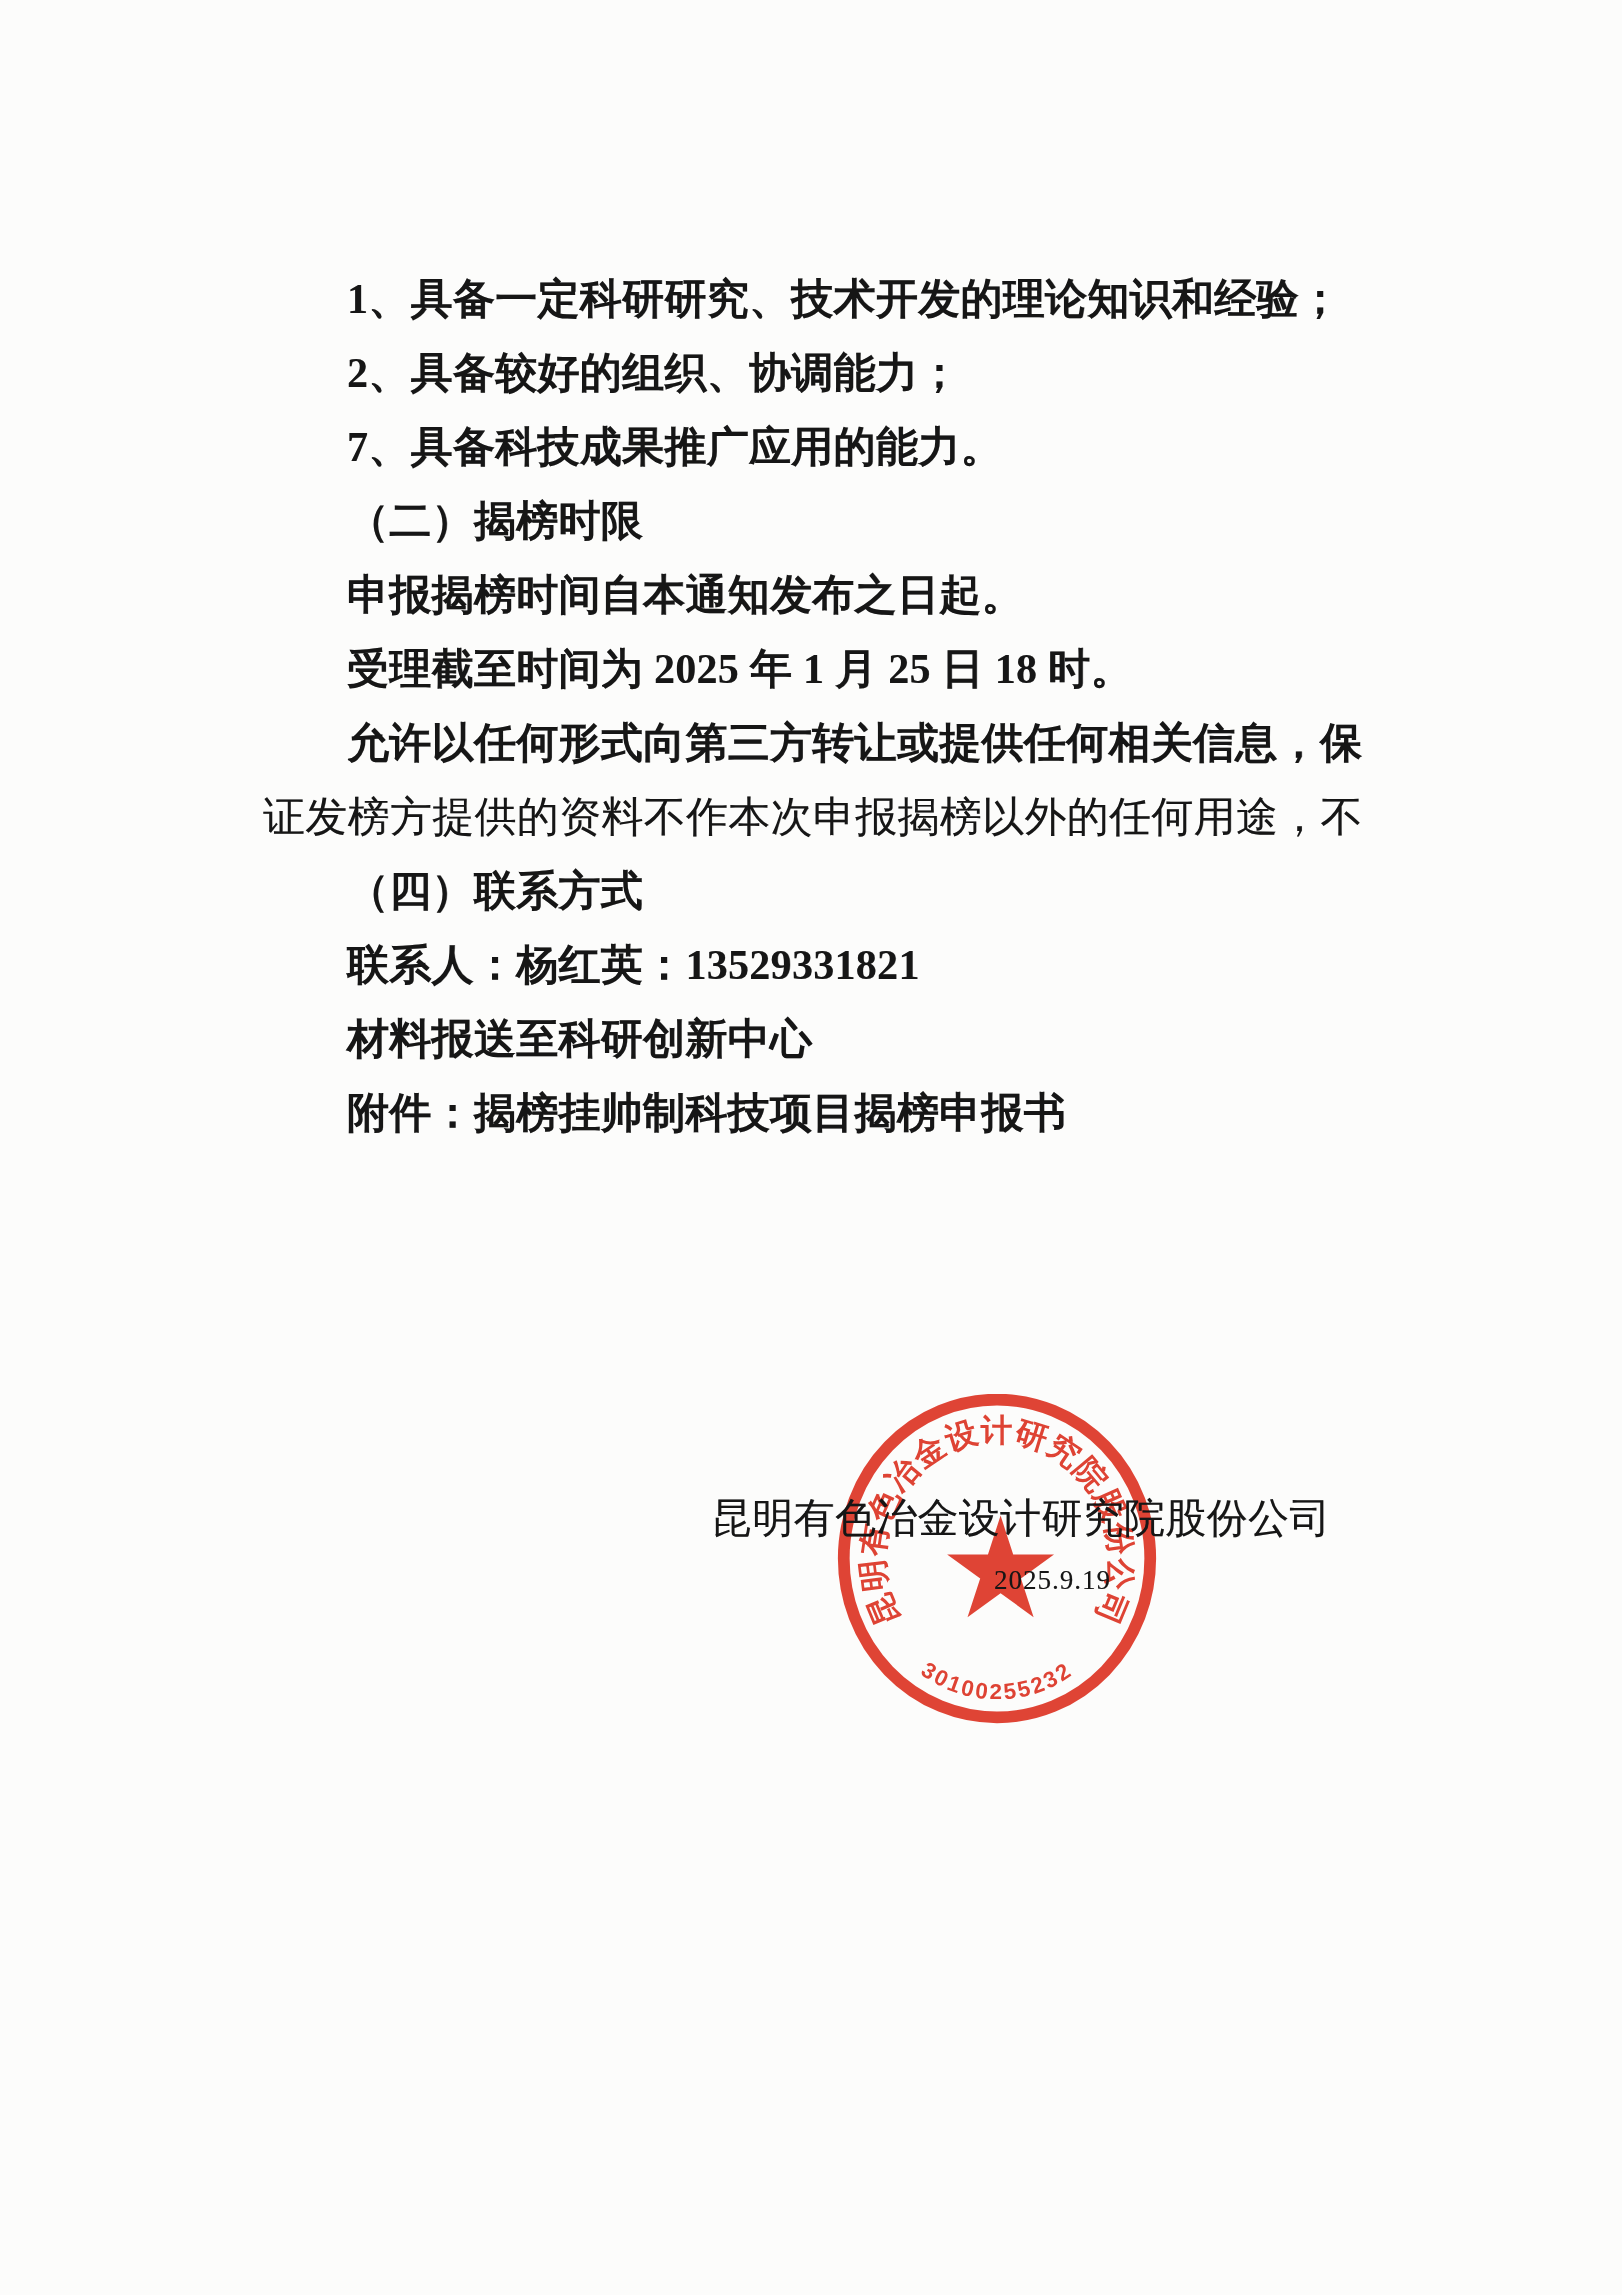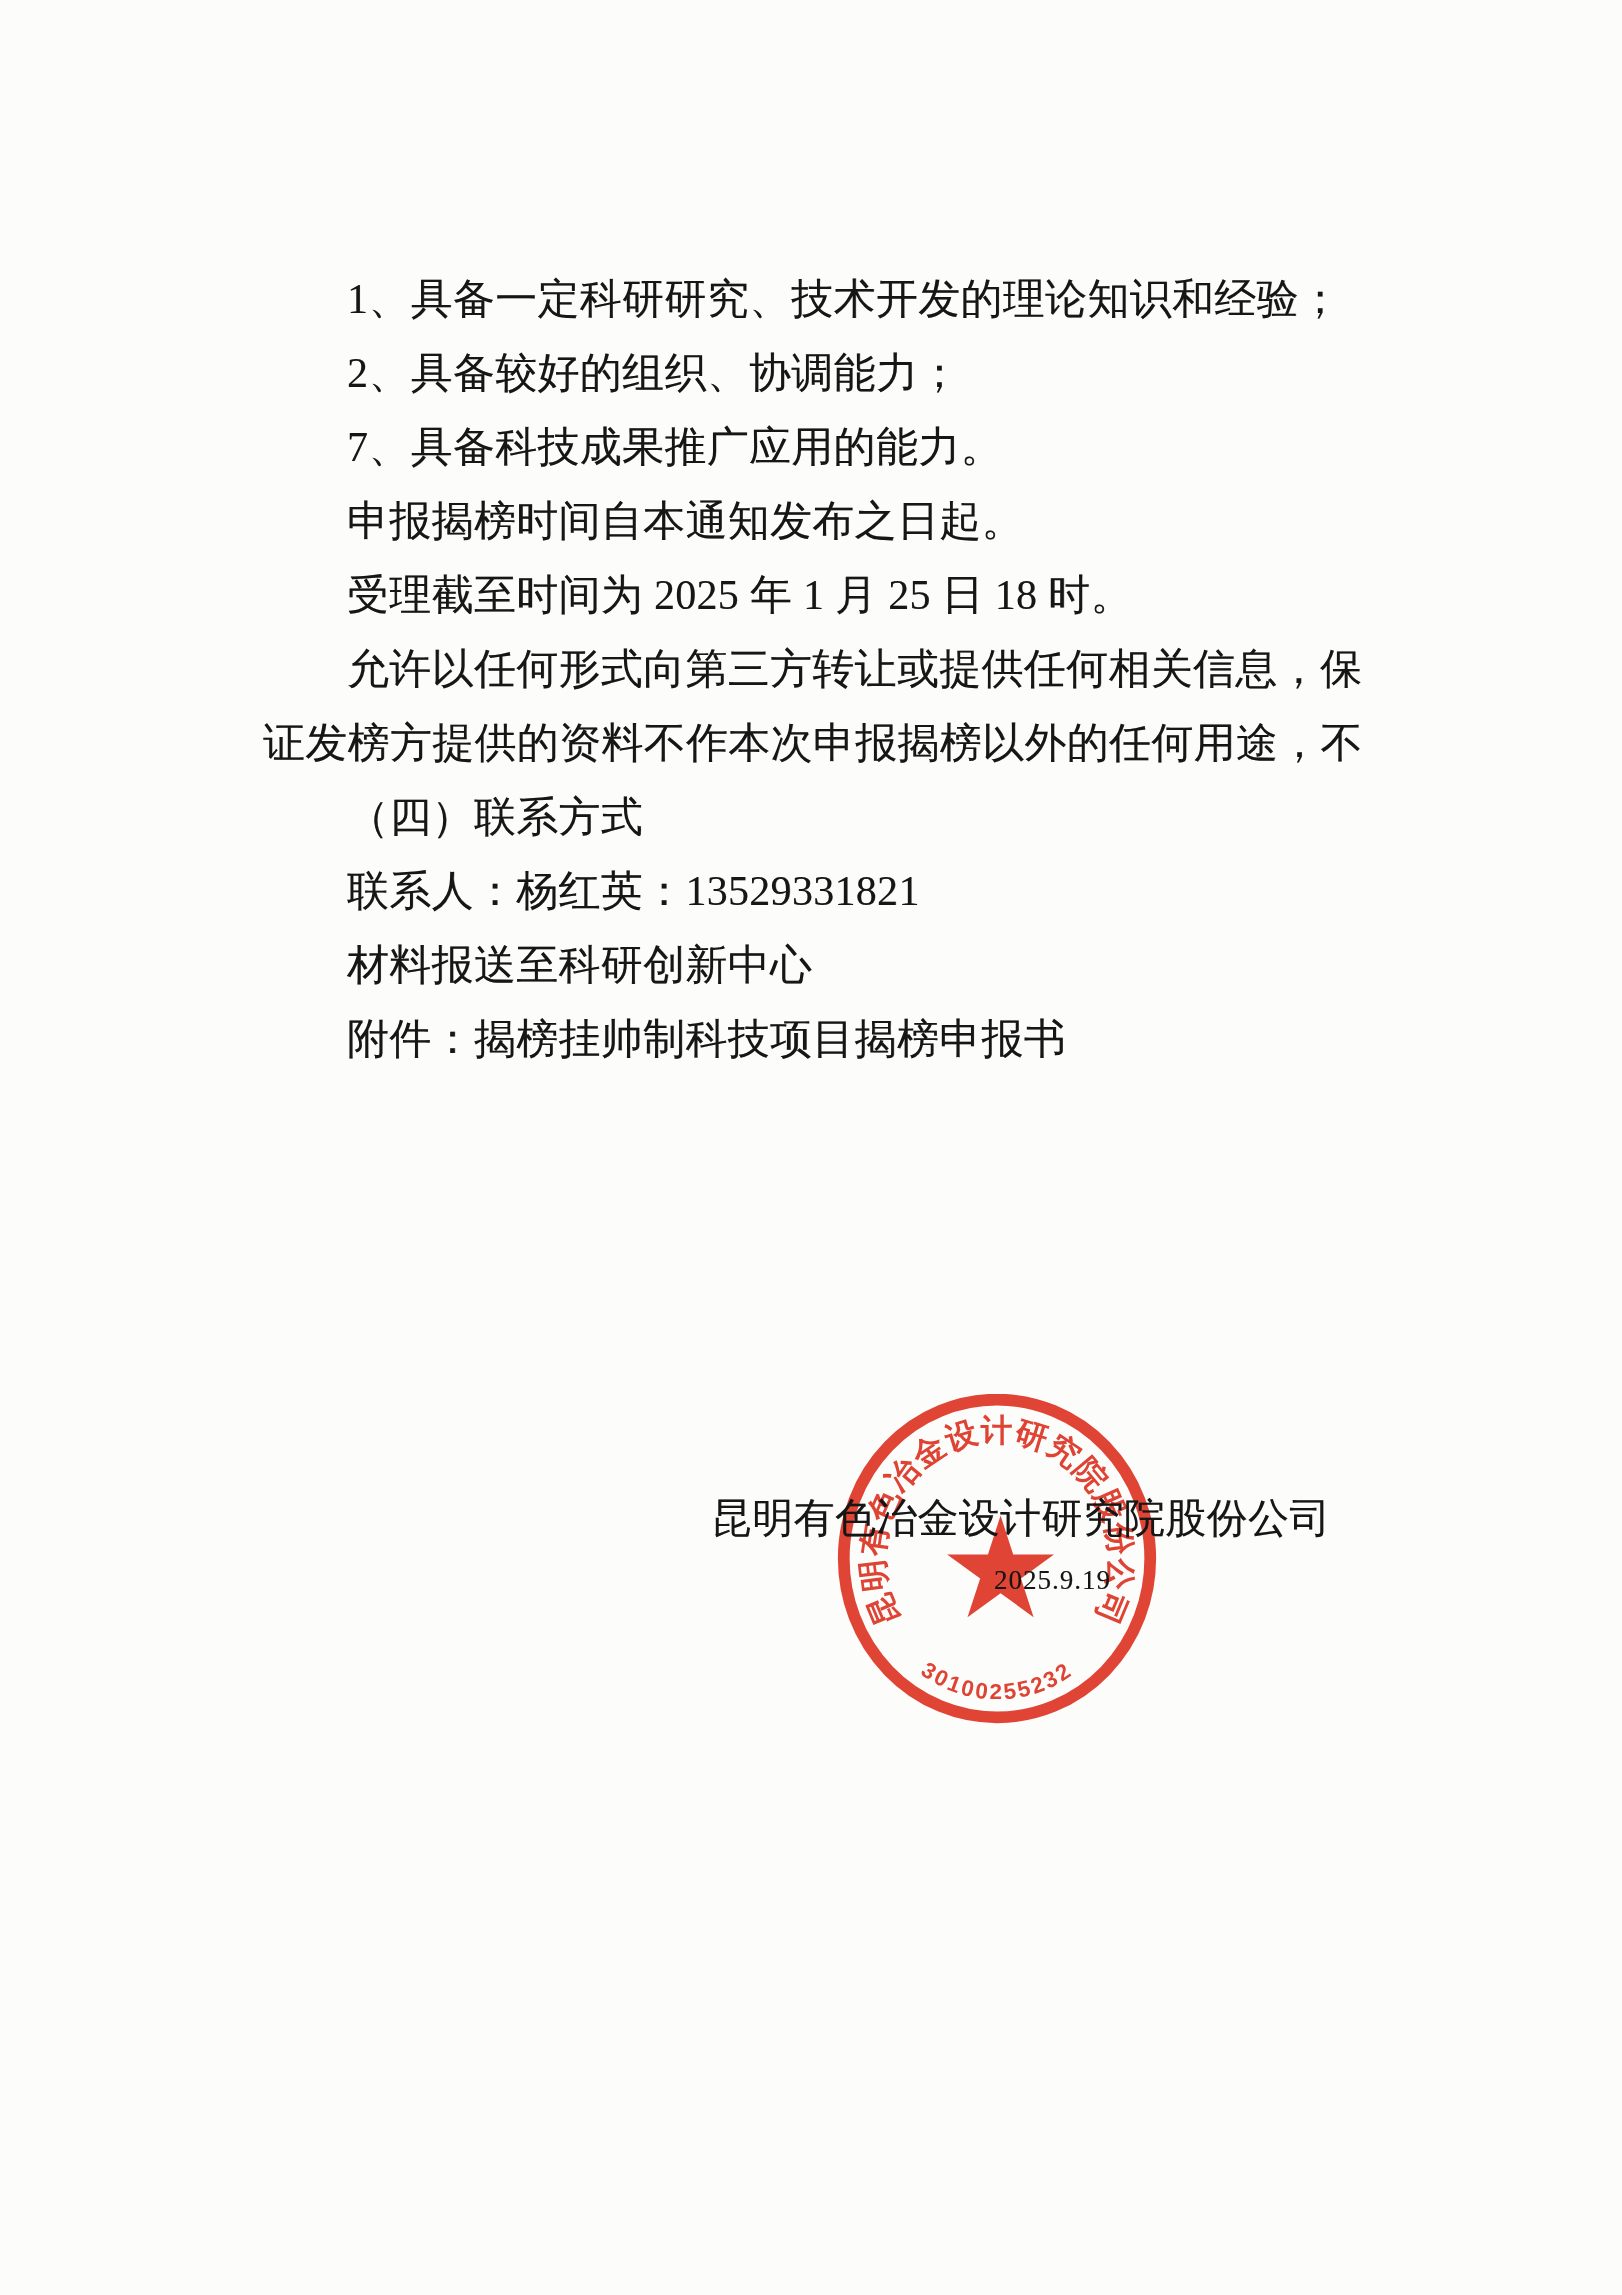--- a/index.html
+++ b/index.html
@@ -22,21 +22,21 @@
     left: 263px;
     top: 262px;
     width: 1102px;
     font-size: 42px;
     line-height: 74px;
     letter-spacing: 0.3px;
     text-shadow: 0.3px 0.3px 0 rgba(0,0,0,0.38);
     white-space: nowrap;
   }
   .line { height: 74px; }
-  .line.indent { text-indent: 2em; }
+  .line.indent { text-indent: 2em; font-weight: bold; }
 
   
   .company-name {
     position: absolute;
     left: 711px;
     top: 1494px;
     font-size: 41px;
     line-height: 1.2;
     letter-spacing: 0.3px;
     text-shadow: 0.3px 0.3px 0 rgba(0,0,0,0.38);
@@ -91,20 +91,21 @@
 </style>
 </head>
 <body>
 
 <div class="page">
 
   <main class="body-text">
     <div class="line indent">1、具备一定科研研究、技术开发的理论知识和经验；</div>
     <div class="line indent">2、具备较好的组织、协调能力；</div>
     <div class="line indent">7、具备科技成果推广应用的能力。</div>
+    <div class="line indent">（二）揭榜时限</div>
     <div class="line indent">申报揭榜时间自本通知发布之日起。</div>
     <div class="line indent">受理截至时间为 2025 年 1 月 25 日 18 时。</div>
     <div class="line indent">允许以任何形式向第三方转让或提供任何相关信息，保</div>
     <div class="line">证发榜方提供的资料不作本次申报揭榜以外的任何用途，不</div>
     <div class="line indent">（四）联系方式</div>
     <div class="line indent">联系人：杨红英：13529331821</div>
     <div class="line indent">材料报送至科研创新中心</div>
     <div class="line indent">附件：揭榜挂帅制科技项目揭榜申报书</div>
   </main>
 

